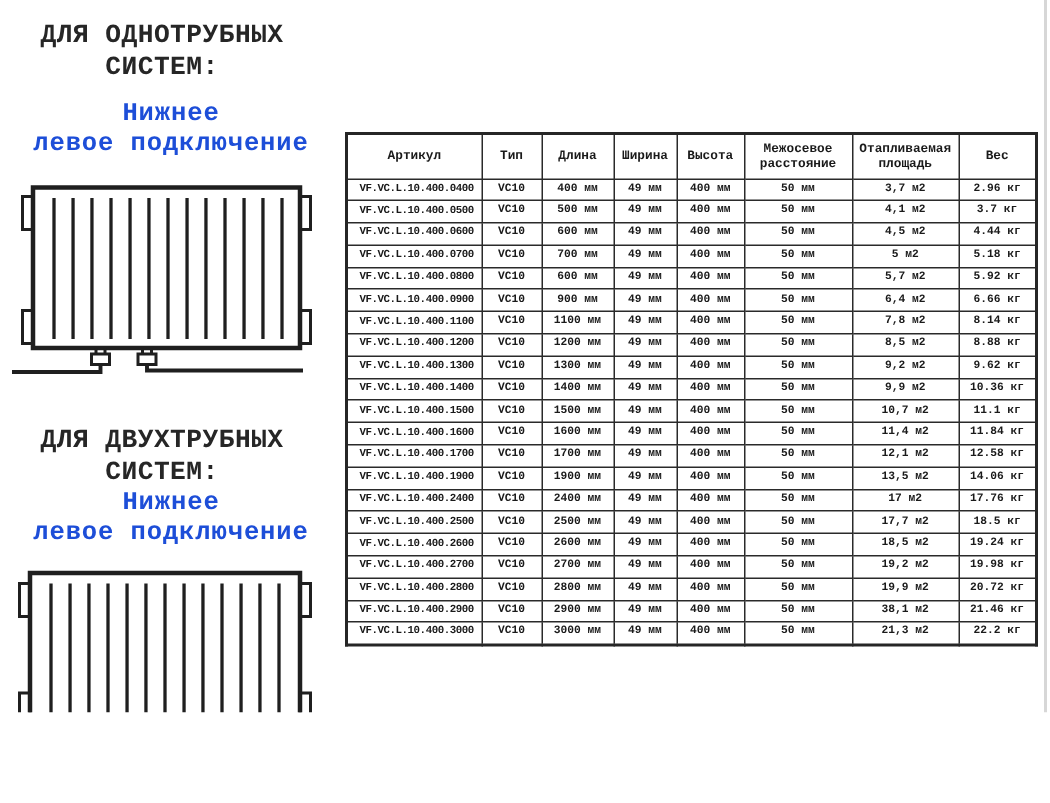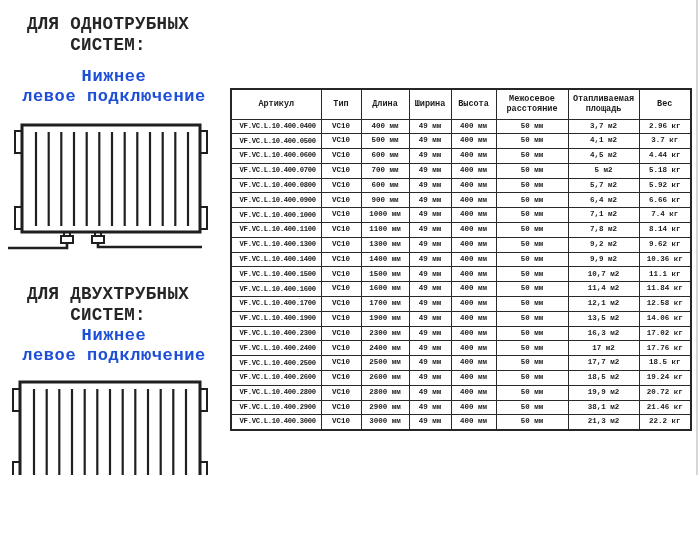--- a/index.html
+++ b/index.html
@@ -229,40 +229,40 @@
           <td class="artikul">VF.VC.L.10.400.0900</td>
           <td>VC10</td>
           <td>900 мм</td>
           <td>49 мм</td>
           <td>400 мм</td>
           <td>50 мм</td>
           <td>6,4 м2</td>
           <td>6.66 кг</td>
         </tr>
         <tr>
-          <td class="artikul">VF.VC.L.10.400.1000</td>
-          <td>VC10</td>
-          <td>1000 мм</td>
-          <td>49 мм</td>
-          <td>400 мм</td>
-          <td>50 мм</td>
-          <td>7,1 м2</td>
-          <td>7.4 кг</td>
-        </tr>
-        <tr>
           <td class="artikul">VF.VC.L.10.400.1100</td>
           <td>VC10</td>
           <td>1100 мм</td>
           <td>49 мм</td>
           <td>400 мм</td>
           <td>50 мм</td>
           <td>7,8 м2</td>
           <td>8.14 кг</td>
         </tr>
         <tr>
+          <td class="artikul">VF.VC.L.10.400.1200</td>
+          <td>VC10</td>
+          <td>1200 мм</td>
+          <td>49 мм</td>
+          <td>400 мм</td>
+          <td>50 мм</td>
+          <td>8,5 м2</td>
+          <td>8.88 кг</td>
+        </tr>
+        <tr>
           <td class="artikul">VF.VC.L.10.400.1300</td>
           <td>VC10</td>
           <td>1300 мм</td>
           <td>49 мм</td>
           <td>400 мм</td>
           <td>50 мм</td>
           <td>9,2 м2</td>
           <td>9.62 кг</td>
         </tr>
         <tr>
@@ -309,30 +309,20 @@
           <td class="artikul">VF.VC.L.10.400.1900</td>
           <td>VC10</td>
           <td>1900 мм</td>
           <td>49 мм</td>
           <td>400 мм</td>
           <td>50 мм</td>
           <td>13,5 м2</td>
           <td>14.06 кг</td>
         </tr>
         <tr>
-          <td class="artikul">VF.VC.L.10.400.2300</td>
-          <td>VC10</td>
-          <td>2300 мм</td>
-          <td>49 мм</td>
-          <td>400 мм</td>
-          <td>50 мм</td>
-          <td>16,3 м2</td>
-          <td>17.02 кг</td>
-        </tr>
-        <tr>
           <td class="artikul">VF.VC.L.10.400.2400</td>
           <td>VC10</td>
           <td>2400 мм</td>
           <td>49 мм</td>
           <td>400 мм</td>
           <td>50 мм</td>
           <td>17 м2</td>
           <td>17.76 кг</td>
         </tr>
         <tr>
@@ -349,20 +339,30 @@
           <td class="artikul">VF.VC.L.10.400.2600</td>
           <td>VC10</td>
           <td>2600 мм</td>
           <td>49 мм</td>
           <td>400 мм</td>
           <td>50 мм</td>
           <td>18,5 м2</td>
           <td>19.24 кг</td>
         </tr>
         <tr>
+          <td class="artikul">VF.VC.L.10.400.2700</td>
+          <td>VC10</td>
+          <td>2700 мм</td>
+          <td>49 мм</td>
+          <td>400 мм</td>
+          <td>50 мм</td>
+          <td>19,2 м2</td>
+          <td>19.98 кг</td>
+        </tr>
+        <tr>
           <td class="artikul">VF.VC.L.10.400.2800</td>
           <td>VC10</td>
           <td>2800 мм</td>
           <td>49 мм</td>
           <td>400 мм</td>
           <td>50 мм</td>
           <td>19,9 м2</td>
           <td>20.72 кг</td>
         </tr>
         <tr>

